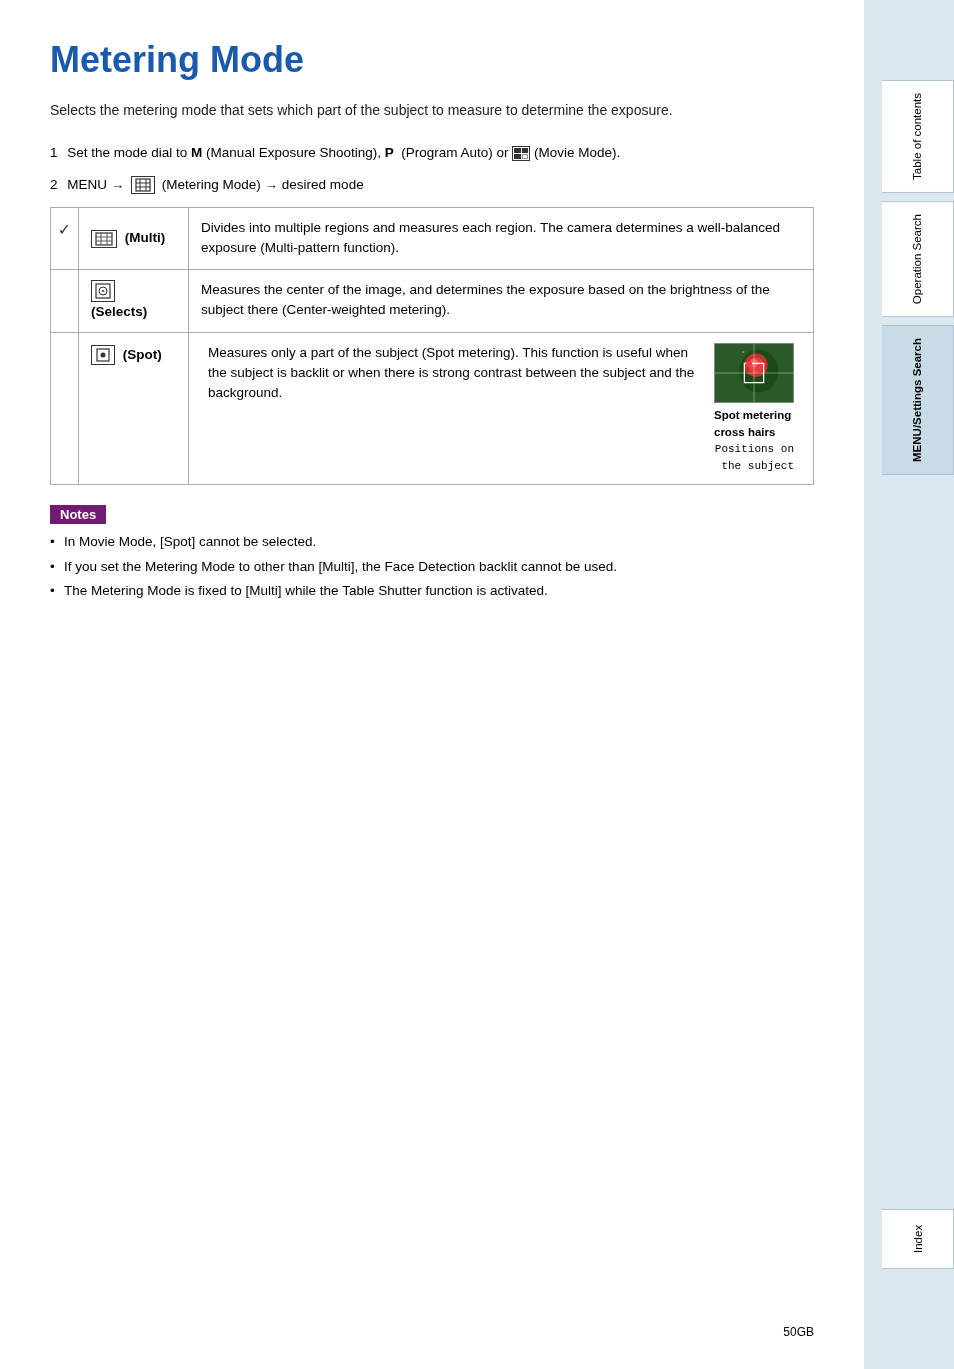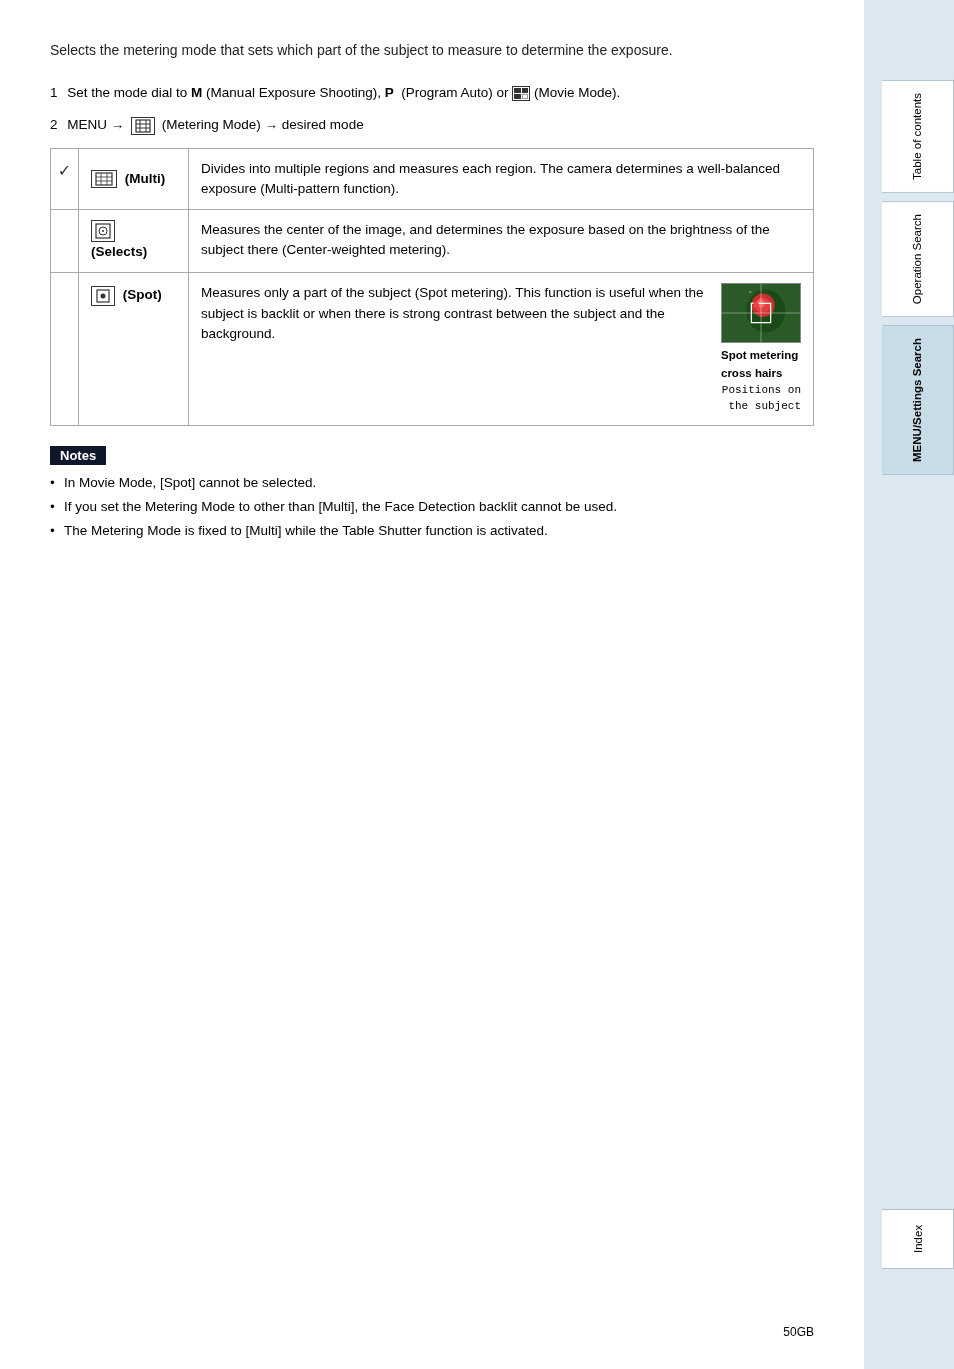--- a/index.html
+++ b/index.html
@@ -152,21 +152,21 @@
       text-align: right;
       font-family: Liberation Mono, monospace;
     }
 
     .notes-section {
       margin-top: 10px;
     }
 
     .notes-badge {
       display: inline-block;
-      background: #0f172a;
+      background: #701a75;
       color: #fff;
       font-size: 13px;
       font-weight: bold;
       padding: 2px 10px;
       margin-bottom: 8px;
     }
 
     .notes-list {
       list-style: none;
       padding: 0;
@@ -251,20 +251,21 @@
       display: flex;
       align-items: center;
       justify-content: center;
     }
   </style>
 </head>
 <body>
 
 <div class="main-content">
 
+  <h1 class="page-title">Metering Mode</h1>
 
   <p class="intro-text">Selects the metering mode that sets which part of the subject to measure to determine the exposure.</p>
 
   <div class="step">
     <span class="step-number">1</span>
     <span class="step-text">
       Set the mode dial to <b>M</b> (Manual Exposure Shooting), <b>P</b>&nbsp; (Program Auto) or
       <span style="display:inline-flex;align-items:center;gap:2px;vertical-align:middle;">
         <span style="display:inline-grid;grid-template-columns:1fr 1fr;grid-template-rows:1fr 1fr;width:18px;height:15px;border:1.5px solid #333;gap:1px;padding:1px;">
           <span style="background:#333;"></span>
@@ -335,21 +336,21 @@
         <td class="check-col"></td>
         <td class="icon-col" style="vertical-align:top;padding-top:12px;">
           <span style="display:inline-flex;align-items:center;border:1.5px solid #333;padding:2px 4px;font-size:12px;margin-right:4px;vertical-align:middle;">
             <svg width="14" height="14" viewBox="0 0 14 14" style="vertical-align:middle;">
               <rect x="1" y="1" width="12" height="12" fill="none" stroke="#333" stroke-width="1.2"></rect>
               <circle cx="7" cy="7" r="2.5" fill="#333"></circle>
             </svg>
           </span>
           <b>(Spot)</b>
         </td>
-        <td style="padding: 10px 12px;">
+        <td style="padding: 10px 19px;">
           <div class="spot-cell">
             <div class="spot-text">Measures only a part of the subject (Spot metering). This function is useful when the subject is backlit or when there is strong contrast between the subject and the background.</div>
             <div class="spot-image">
               <div class="spot-img-box">
 
                 <svg width="80" height="60" viewBox="0 0 80 60">
                   <rect width="80" height="60" fill="#2a5a28"></rect>
                   <ellipse cx="45" cy="28" rx="20" ry="22" fill="#1a4a18"></ellipse>
                   <circle cx="42" cy="22" r="12" fill="#c83030"></circle>
                   <circle cx="42" cy="22" r="8" fill="#e04040"></circle>

